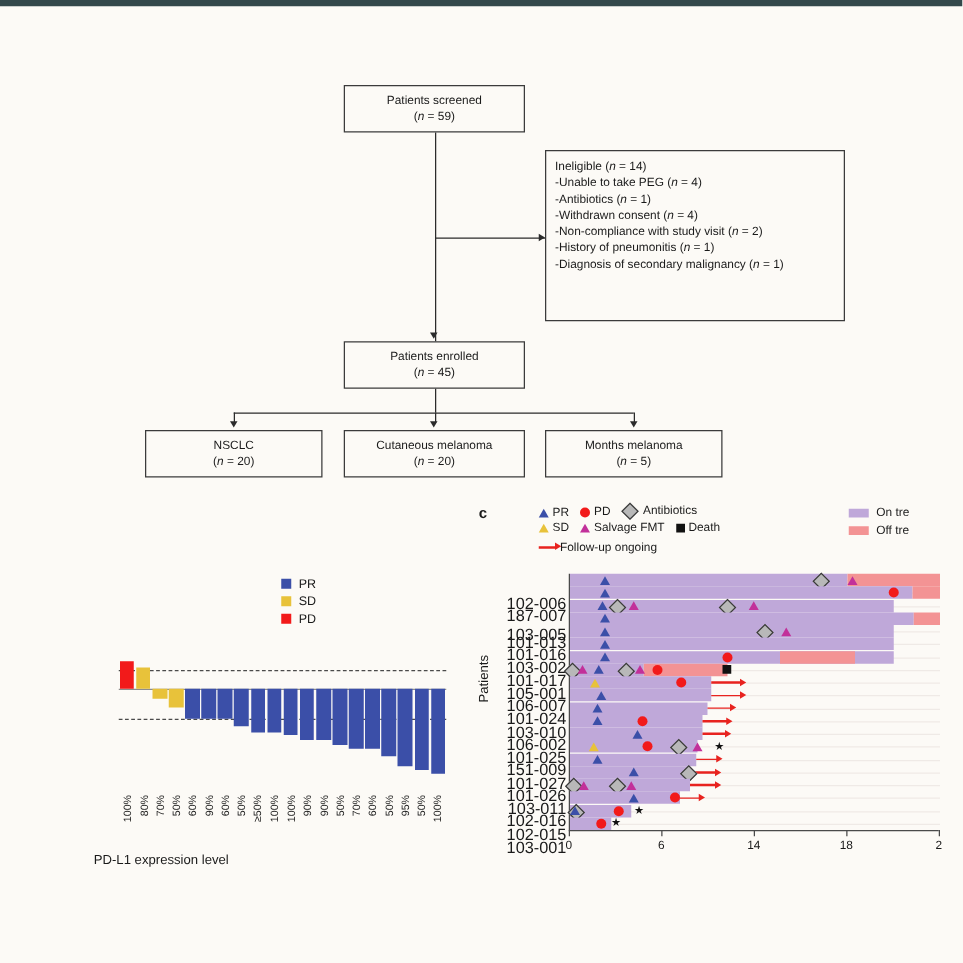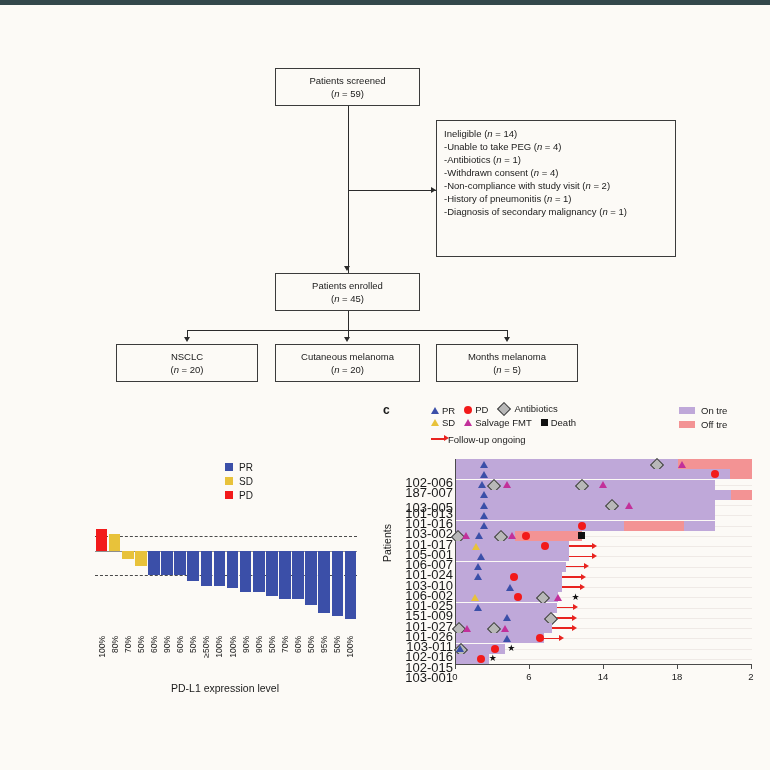--- a/index.html
+++ b/index.html
@@ -40,21 +40,21 @@
   
   #panel-b{position:absolute;left:55px;top:455px;width:320px;height:245px;}
   .leg-b{position:absolute;font-size:10px;}
   .leg-b .row{display:flex;align-items:center;gap:6px;height:14px;}
   .leg-b .sw{width:8px;height:8px;display:inline-block;}
   #wf-plot{position:absolute;left:40px;top:60px;width:262px;height:110px;}
   .wf-dash{position:absolute;left:0;width:100%;border-top:1px dashed #4a4a4a;height:0;}
   .wf-bar{position:absolute;bottom:auto;}
   .wf-tick{position:absolute;font-size:8.5px;writing-mode:vertical-rl;transform:rotate(180deg);
            white-space:nowrap;letter-spacing:0px;color:#1a1a1a;}
-  #wf-xlabel{position:absolute;font-size:10.5px;text-align:center;width:300px;left:20px;top:222px;}
+  #wf-xlabel{position:absolute;font-size:10.5px;width:300px;left:20px;top:222px;}
 
   
   #panel-c{position:absolute;left:383px;top:398px;width:390px;height:310px;}
   #c-label{position:absolute;left:0;top:0;font-size:12px;font-weight:bold;}
   .leg-c{position:absolute;font-size:9.5px;white-space:nowrap;}
   .leg-c .item{display:inline-flex;align-items:center;gap:3px;margin-right:9px;}
   #sw-plot{position:absolute;left:72px;top:56px;width:296px;height:205px;
            border-left:1px solid #4a4a4a;box-sizing:border-box;}
   .sw-on{position:absolute;height:10px;background:#bfa8d9;}
   .sw-off{position:absolute;height:10px;background:#f39394;}

